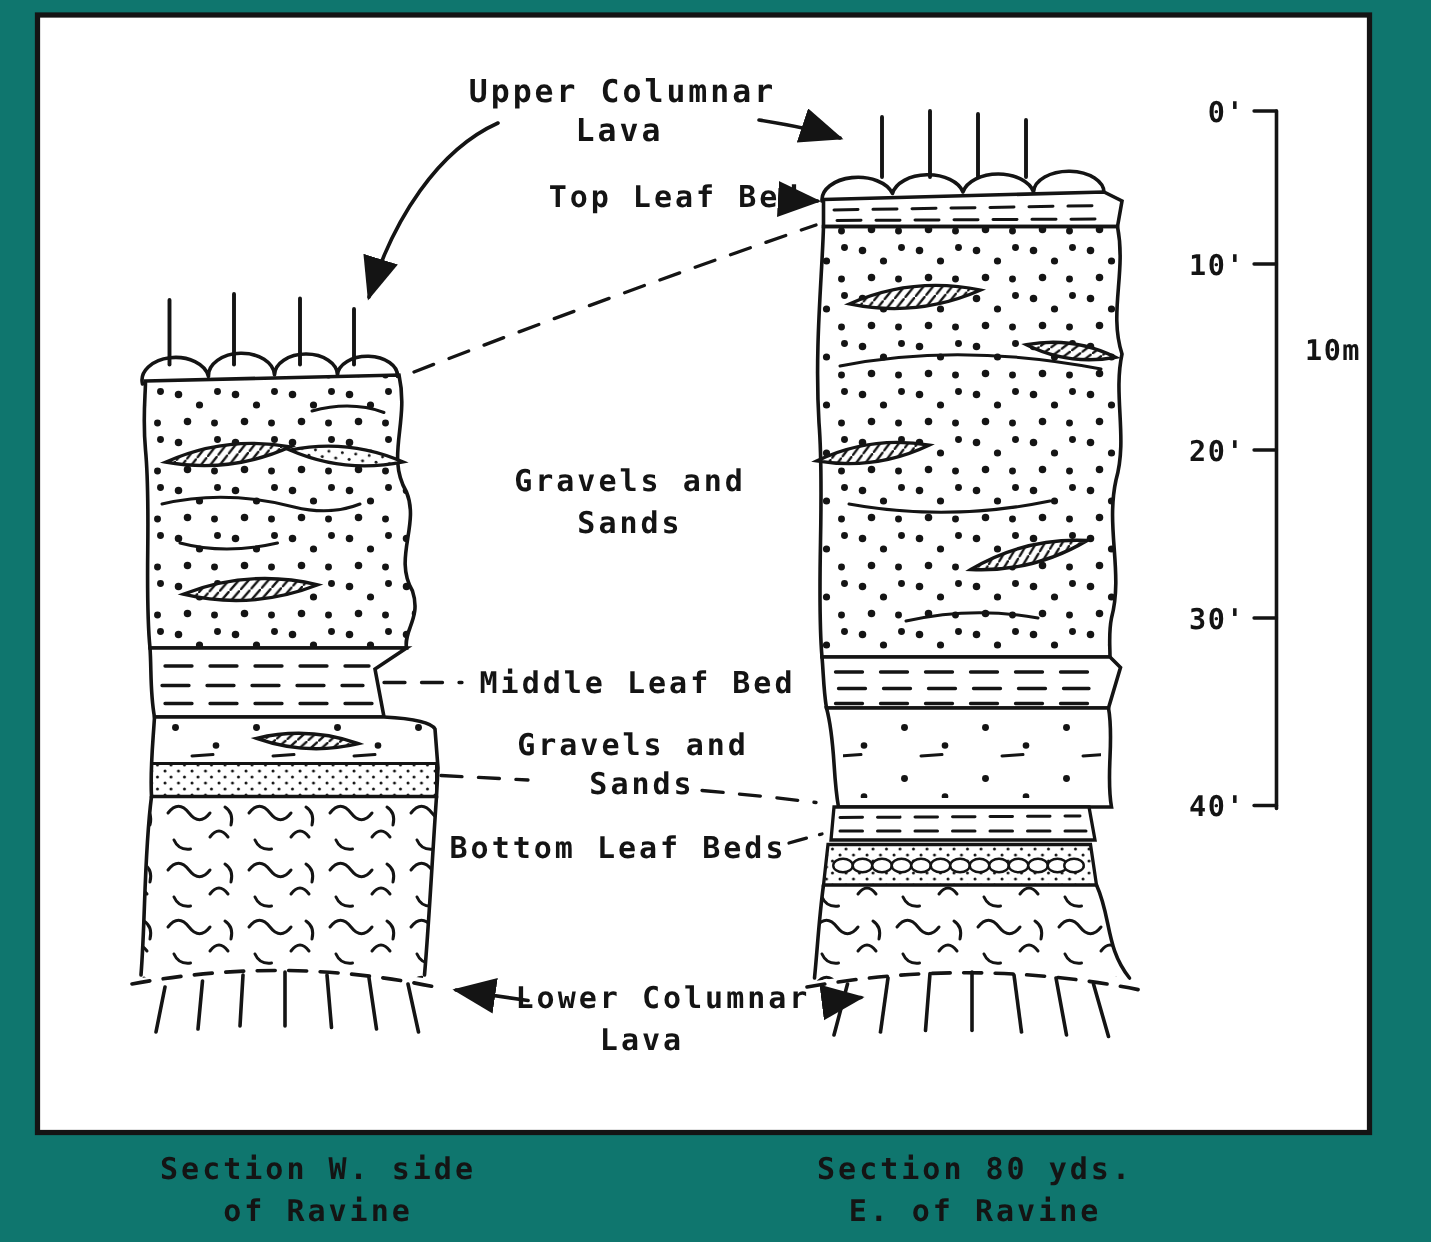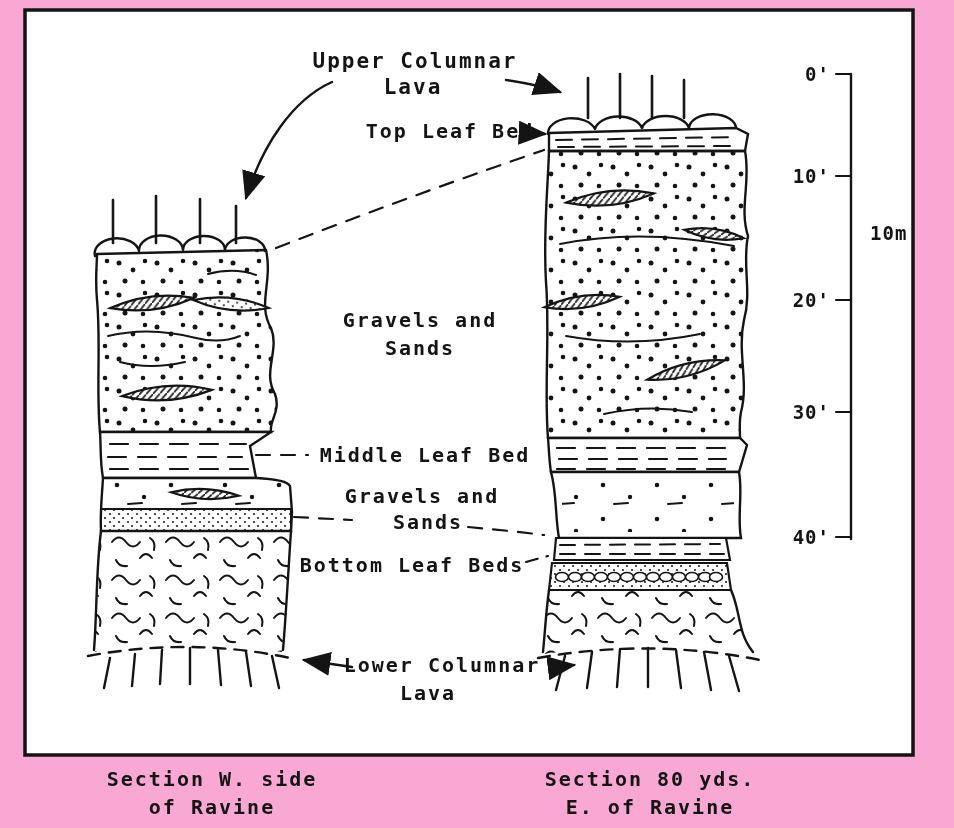--- a/index.html
+++ b/index.html
@@ -1,16 +1,16 @@
 <!DOCTYPE html>
 <html><head>
 <meta charset="utf-8">
 <style>
   html,body{margin:0;padding:0;background:#ffffff;}
-  .stage{position:relative;width:954px;height:828px;background:#f9a8d4;overflow:hidden;text-align:center;}
+  .stage{position:relative;width:954px;height:828px;background:#0f766e;overflow:hidden;text-align:center;}
   svg{position:absolute;inset:0;}
   .lbl{font-family:"DejaVu Sans Mono","Liberation Mono",monospace;font-weight:700;font-size:20px;letter-spacing:2px;fill:#141414;}
   .lbl-lg{font-family:"DejaVu Sans Mono","Liberation Mono",monospace;font-weight:700;font-size:21px;letter-spacing:2px;fill:#141414;}
   .scale-lbl{font-family:"DejaVu Sans Mono","Liberation Mono",monospace;font-weight:700;font-size:19px;letter-spacing:1px;fill:#141414;}
   .cap{font-family:"DejaVu Sans Mono","Liberation Mono",monospace;font-weight:700;font-size:20px;letter-spacing:2px;fill:#141414;}
   .ink{stroke:#141414;fill:none;stroke-linecap:round;stroke-linejoin:round;}
 </style>
 </head>
 <body>
 

